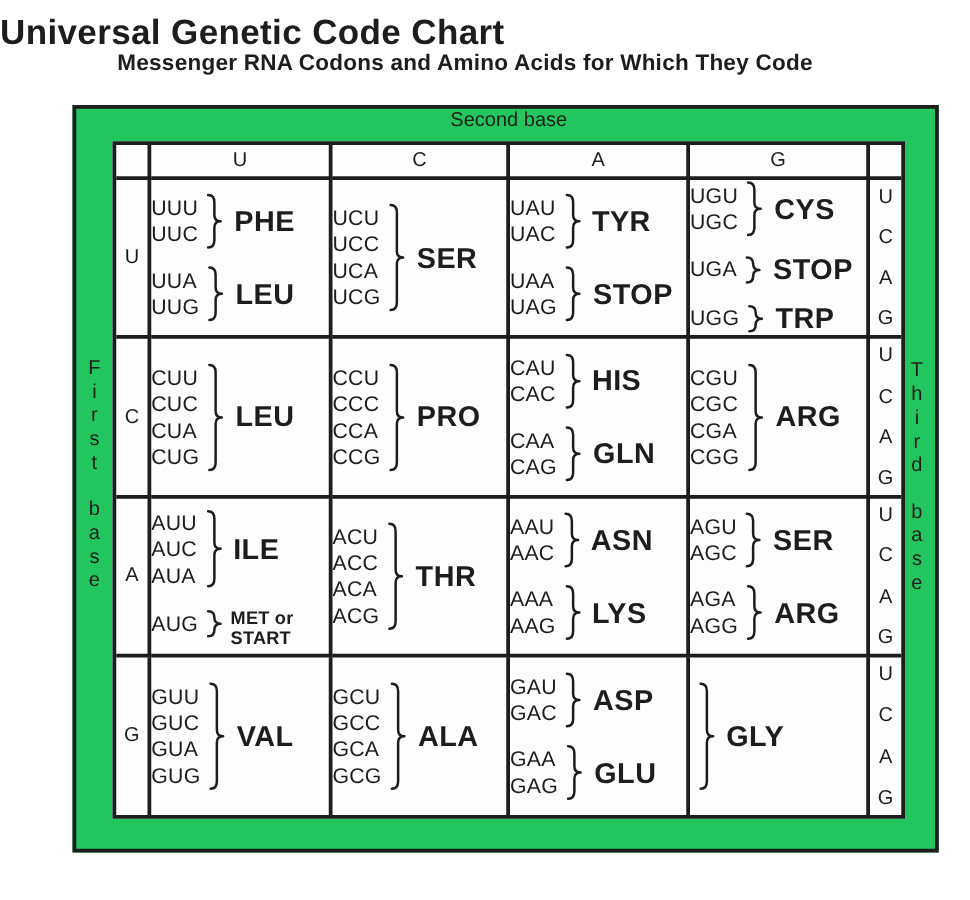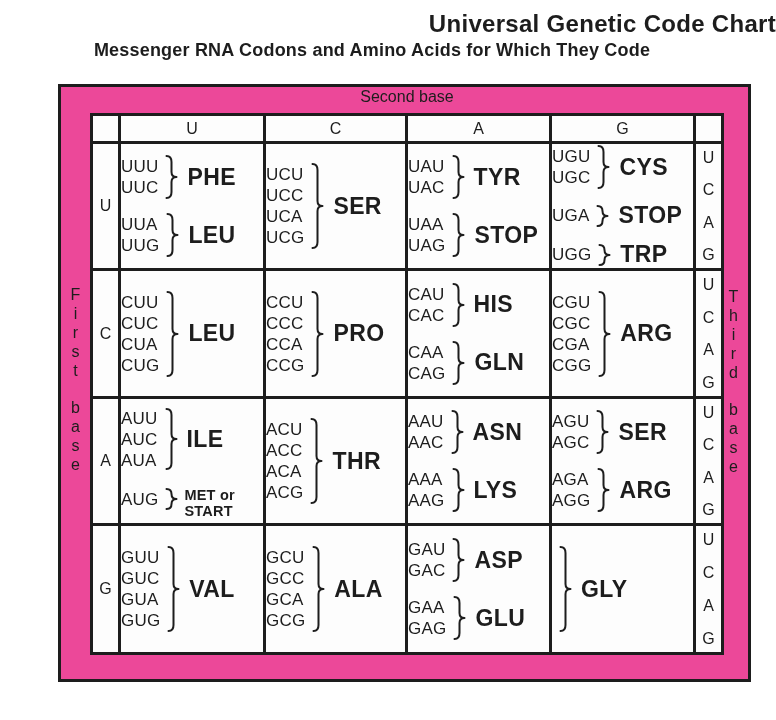--- a/index.html
+++ b/index.html
@@ -1,25 +1,25 @@
 <!DOCTYPE html>
 <html><head>
 <meta charset="utf-8">
 <style>
   html,body{margin:0;padding:0;}
   body{
     width:776px;height:720px;position:relative;background:#ffffff;
     font-family:"Liberation Sans",sans-serif;color:#1d1d1d;overflow:hidden;
   }
-  .title{position:absolute;top:10px;left:0;width:776px;text-align:right;
-    font-size:24px;font-weight:bold;letter-spacing:.3px;}
+  .title{position:absolute;top:10px;left:0;width:776px;text-align:left;
+    font-size:28px;font-weight:bold;letter-spacing:.3px;}
   .subtitle{position:absolute;top:40px;left:0;width:744px;text-align:center;
     font-size:18px;font-weight:bold;letter-spacing:.2px;}
   .outer{position:absolute;left:58px;top:84px;width:693px;height:598px;
-    border:3px solid #1d1d1d;box-sizing:border-box;background:#ec4899;}
+    border:3px solid #1d1d1d;box-sizing:border-box;background:#22c55e;}
   .second-base{position:absolute;left:29px;top:1px;width:634px;text-align:center;
     font-size:16px;}
   .side{position:absolute;width:29px;display:flex;flex-direction:column;
     align-items:center;gap:18px;font-size:16px;line-height:19px;}
   .side.left{left:0;top:198px;}
   .side.right{left:658px;top:200px;}
   .vword{display:flex;flex-direction:column;align-items:center;}
   .grid{position:absolute;left:29px;top:26px;width:634px;height:542px;
     border:3px solid #1d1d1d;box-sizing:border-box;display:grid;
     grid-template-columns:28px 145px 142px 144px 144px 25px;

